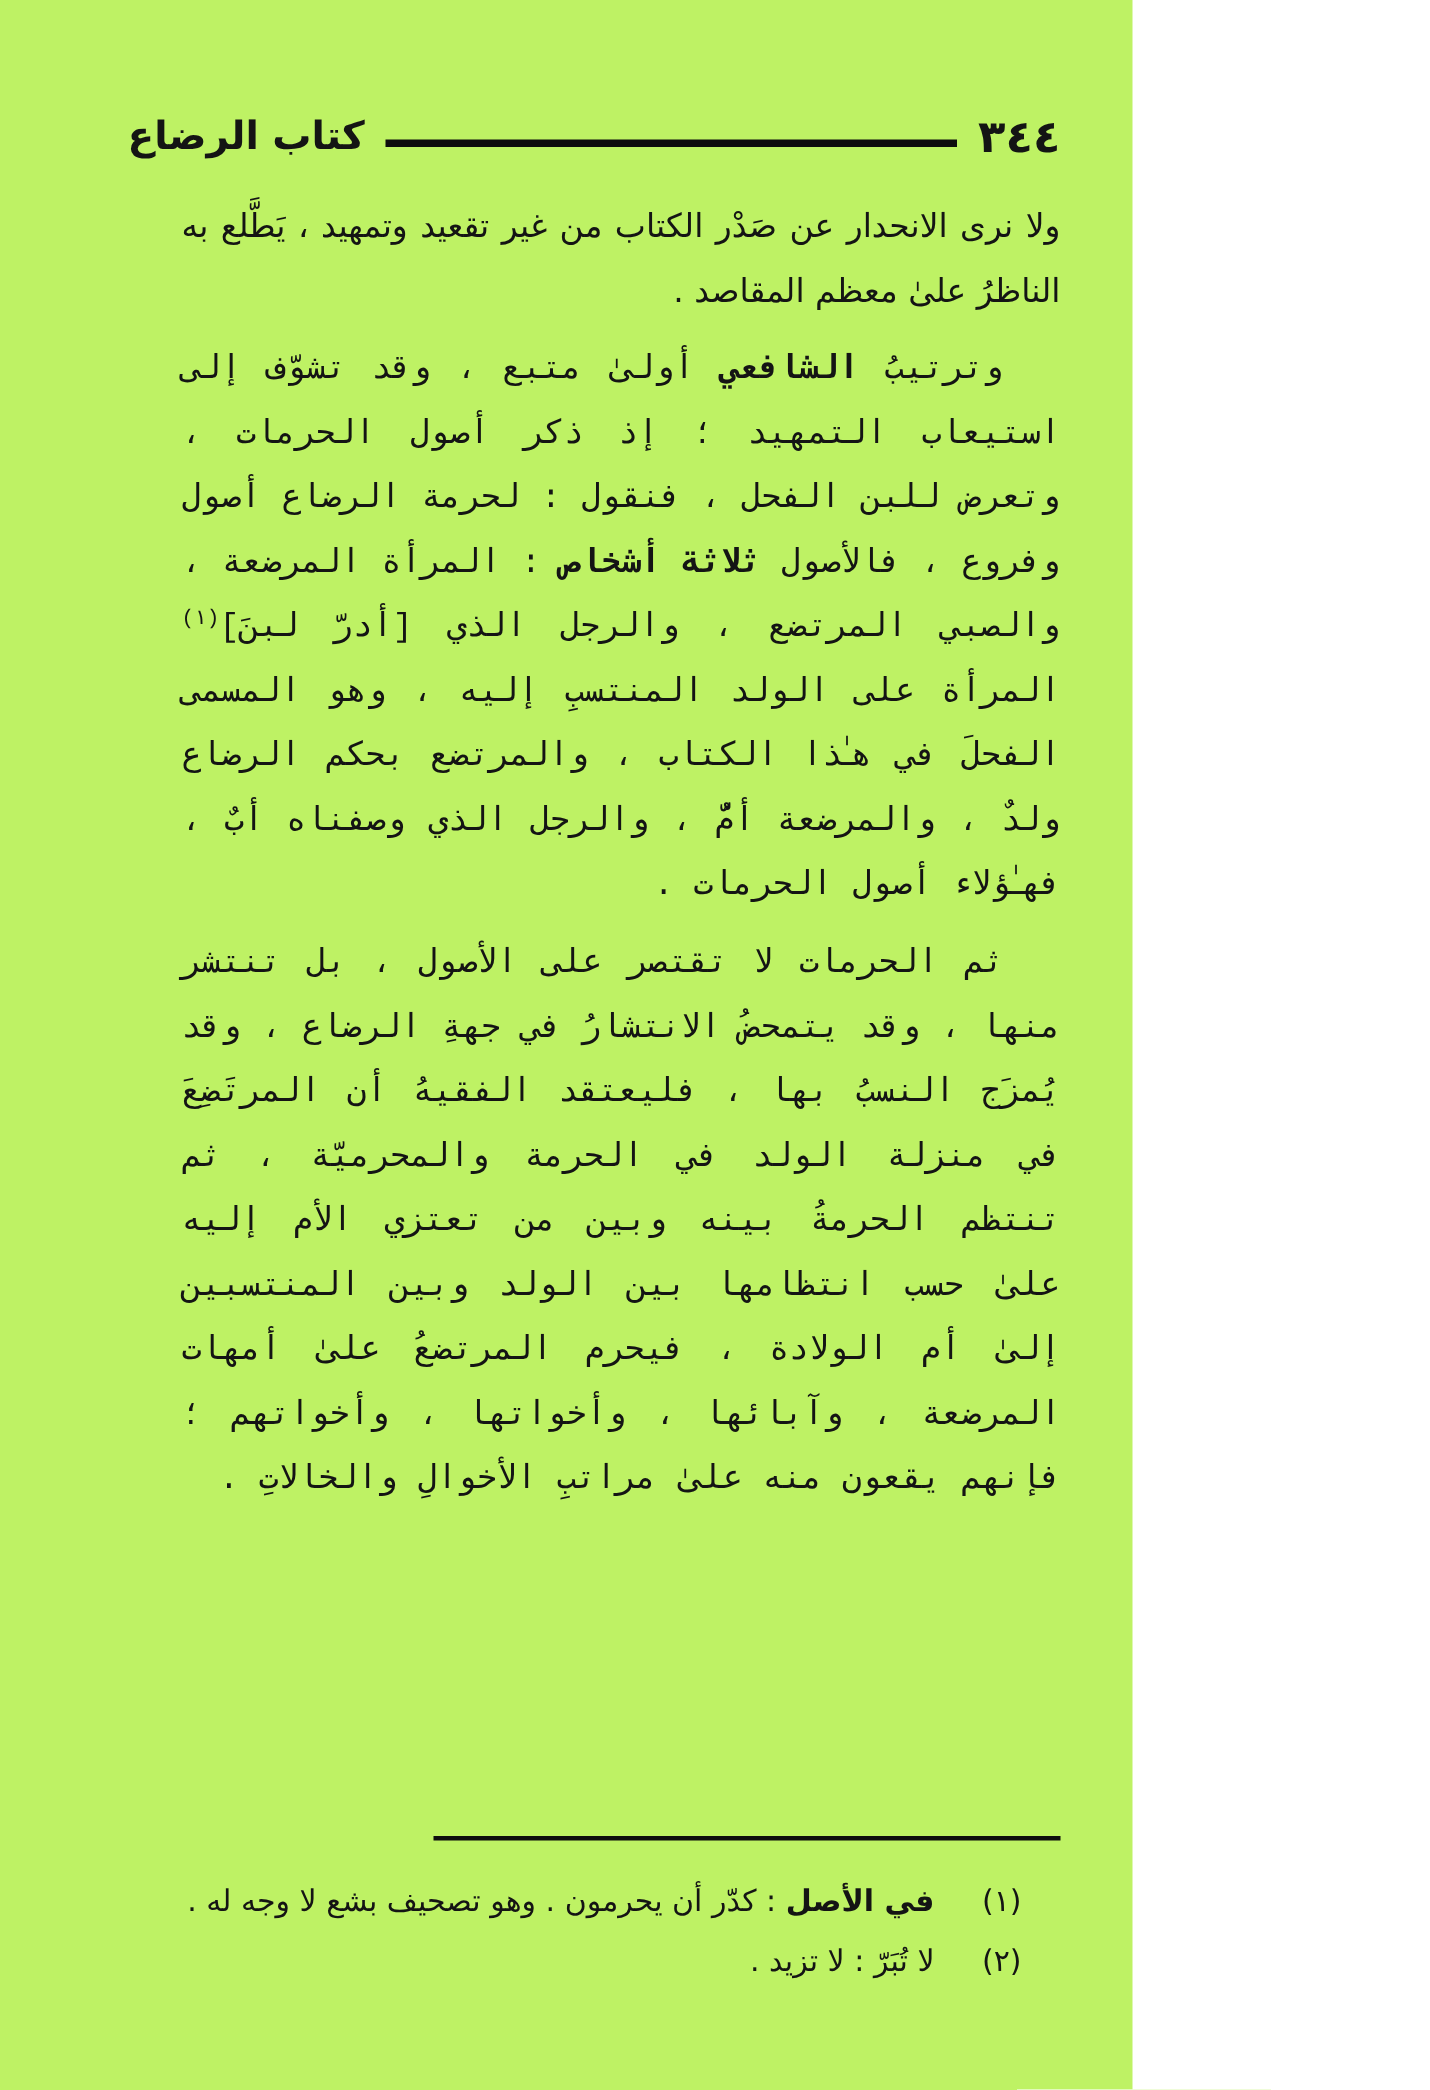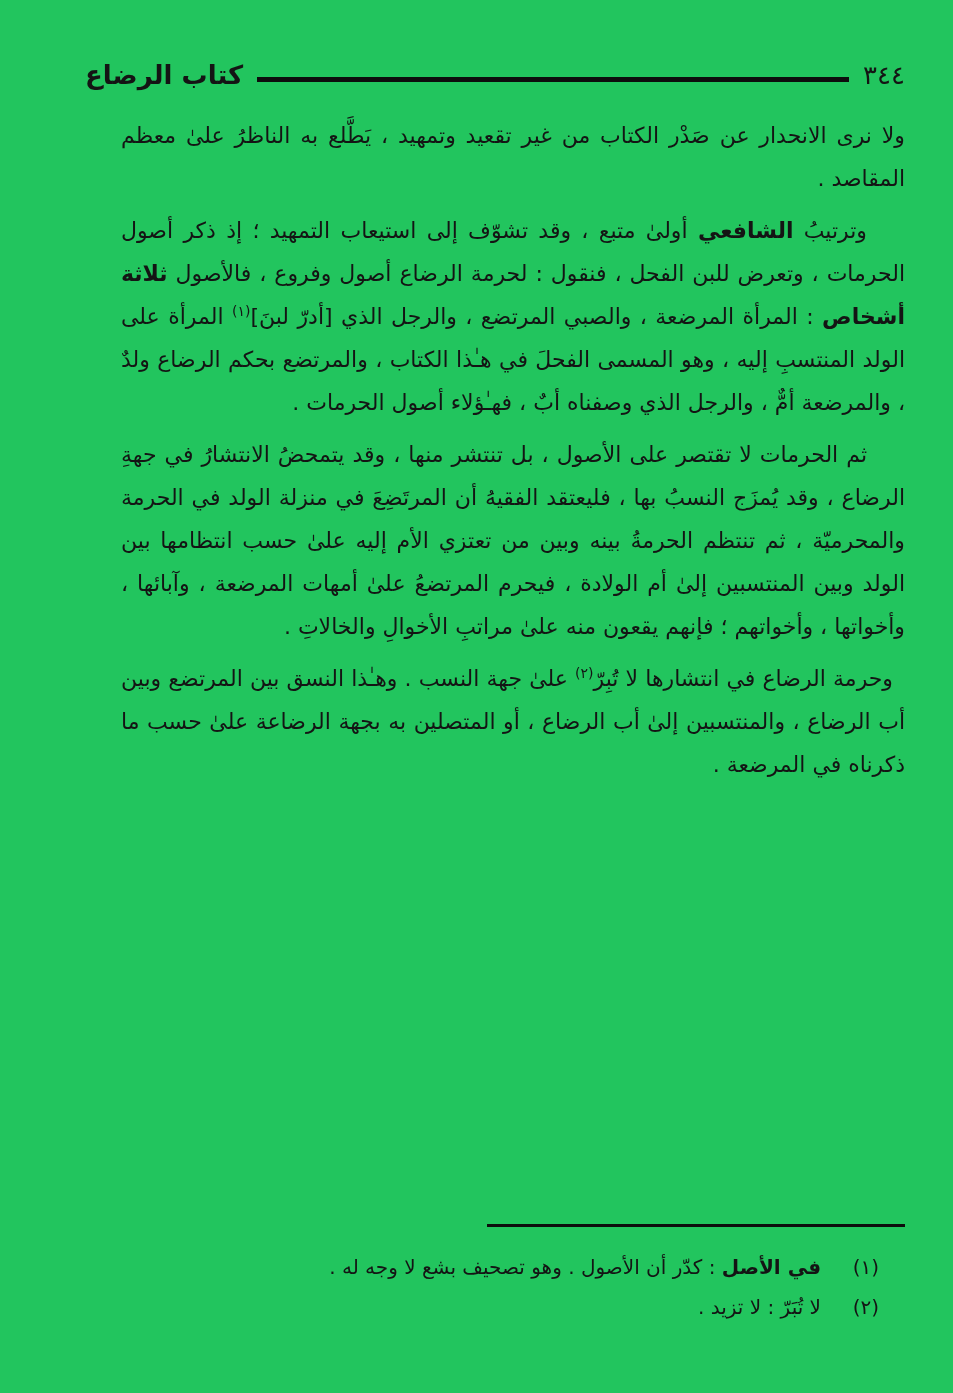--- a/index.html
+++ b/index.html
@@ -2,27 +2,27 @@
 <html lang="ar"><head>
 <meta charset="utf-8">
 <style>
   html, body {
     margin: 0;
     padding: 0;
     background: #ffffff;
   }
   .page {
     position: relative;
-    width: 953px;
+    width: 755px;
     height: 1393px;
-    background: #22c55e;
+    background: #bef264;
     color: #141414;
     font-family: "DejaVu Sans", sans-serif;
     box-sizing: border-box;
-    padding: 54px 48px 40px 85px;
+    padding: 70px 48px 40px 85px;
     overflow: hidden;
   }
   
   .header {
     direction: ltr;
     display: flex;
     align-items: center;
     gap: 14px;
     height: 42px;
   }
@@ -31,37 +31,37 @@
     font-weight: bold;
     white-space: nowrap;
   }
   .header-rule {
     flex: 1;
     height: 5px;
     background: #0d0d0d;
     margin-top: 8px;
   }
   .page-number {
-    font-size: 26px;
-    font-weight: normal;
+    font-size: 30px;
+    font-weight: bold;
     white-space: nowrap;
   }
   
   .body-text {
     direction: rtl;
     margin-top: 18px;
     font-size: 22px;
     line-height: 43px;
     text-align: justify;
     margin-left: 36px;
   }
   .body-text p {
     margin: 0 0 9px 0;
   }
-  .indent     { text-indent: 38px; }
+  .indent     { text-indent: 38px; font-family: Liberation Mono, monospace; }
   .indent-sm  { text-indent: 12px; }
   .indent-lg  { text-indent: 100px; }
   .bold { font-weight: bold; text-align: right; }
   sup.fn-ref {
     font-size: 14px;
     line-height: 0;
     vertical-align: super;
   }
   
   .footnote-area {
@@ -107,35 +107,32 @@
 
     <p>ولا نرى الانحدار عن صَدْر الكتاب من غير تقعيد وتمهيد ، يَطَّلع به الناظرُ علىٰ معظم المقاصد .</p>
 
     <p class="indent">
       <span>وترتيبُ </span><span class="bold">الشافعي</span><span> أولىٰ متبع ، وقد تشوّف إلى استيعاب التمهيد ؛ إذ ذكر أصول الحرمات ، وتعرض للبن الفحل ، فنقول : لحرمة الرضاع أصول وفروع ، فالأصول </span><span class="bold">ثلاثة أشخاص</span><span> : المرأة المرضعة ، والصبي المرتضع ، والرجل الذي [أدرّ لبنَ]</span><sup class="fn-ref">(١)</sup><span> المرأة على الولد المنتسبِ إليه ، وهو المسمى الفحلَ في هـٰذا الكتاب ، والمرتضع بحكم الرضاع ولدٌ ، والمرضعة أمٌّ ، والرجل الذي وصفناه أبٌ ، فهـٰؤلاء أصول الحرمات .</span>
     </p>
 
     <p class="indent">ثم الحرمات لا تقتصر على الأصول ، بل تنتشر منها ، وقد يتمحضُ الانتشارُ في جهةِ الرضاع ، وقد يُمزَج النسبُ بها ، فليعتقد الفقيهُ أن المرتَضِعَ في منزلة الولد في الحرمة والمحرميّة ، ثم تنتظم الحرمةُ بينه وبين من تعتزي الأم إليه علىٰ حسب انتظامها بين الولد وبين المنتسبين إلىٰ أم الولادة ، فيحرم المرتضعُ علىٰ أمهات المرضعة ، وآبائها ، وأخواتها ، وأخواتهم ؛ فإنهم يقعون منه علىٰ مراتبِ الأخوالِ والخالاتِ .</p>
 
 
-    <p class="indent-sm">
-      <span>وحرمة الرضاع في انتشارها لا تُبِرّ</span><sup class="fn-ref">(٢)</sup><span> علىٰ جهة النسب . وهـٰذا النسق بين المرتضع وبين أب الرضاع ، والمنتسبين إلىٰ أب الرضاع ، أو المتصلين به بجهة الرضاعة علىٰ حسب ما ذكرناه في المرضعة .</span>
-    </p>
 
 
 
   </div>
 
   <div class="footnote-area">
     <div class="footnote-rule"></div>
     <div class="footnotes">
 
       <div class="footnote">
         <span class="fn-marker">(١)</span>
-        <span class="fn-text"><b class="bold">في الأصل</b><span> : كدّر أن الأصول . وهو تصحيف بشع لا وجه له .</span></span>
+        <span class="fn-text"><b class="bold">في الأصل</b><span> : كدّر أن يحرمون . وهو تصحيف بشع لا وجه له .</span></span>
       </div>
 
       <div class="footnote">
         <span class="fn-marker">(٢)</span>
         <span class="fn-text"><b class="bold"></b><span>لا تُبَرّ : لا تزيد .</span></span>
       </div>
 
     </div>
   </div>
 

